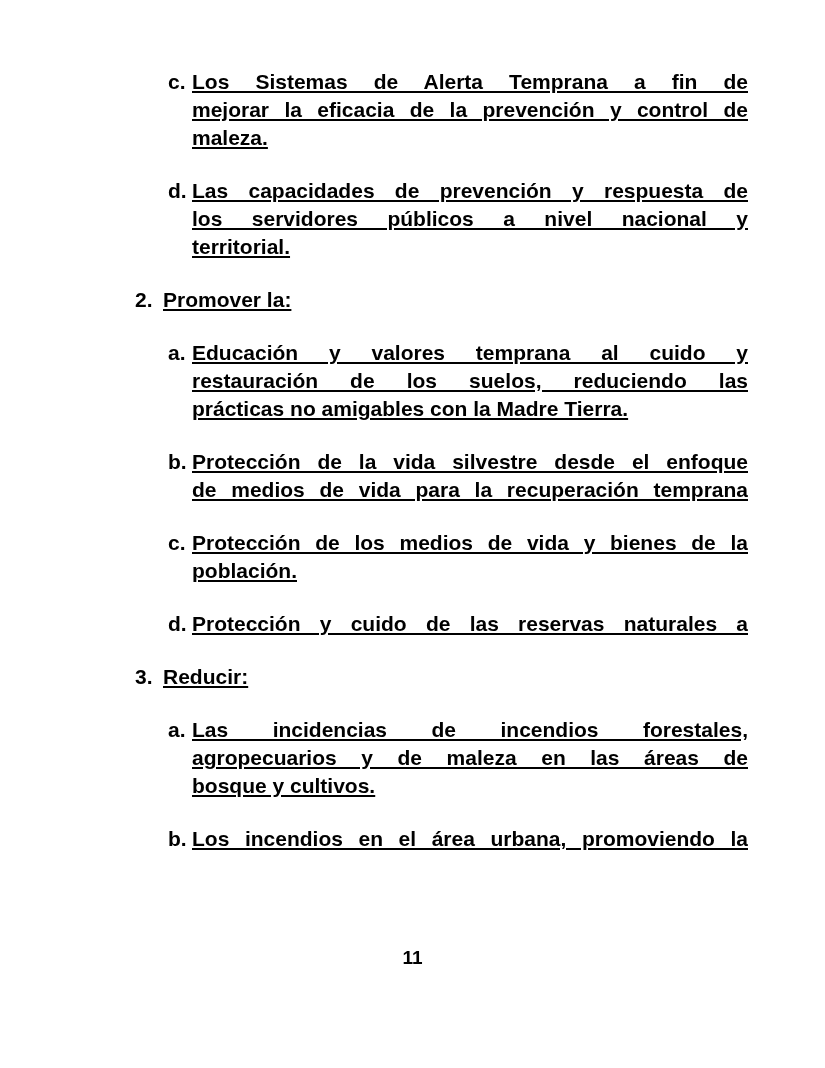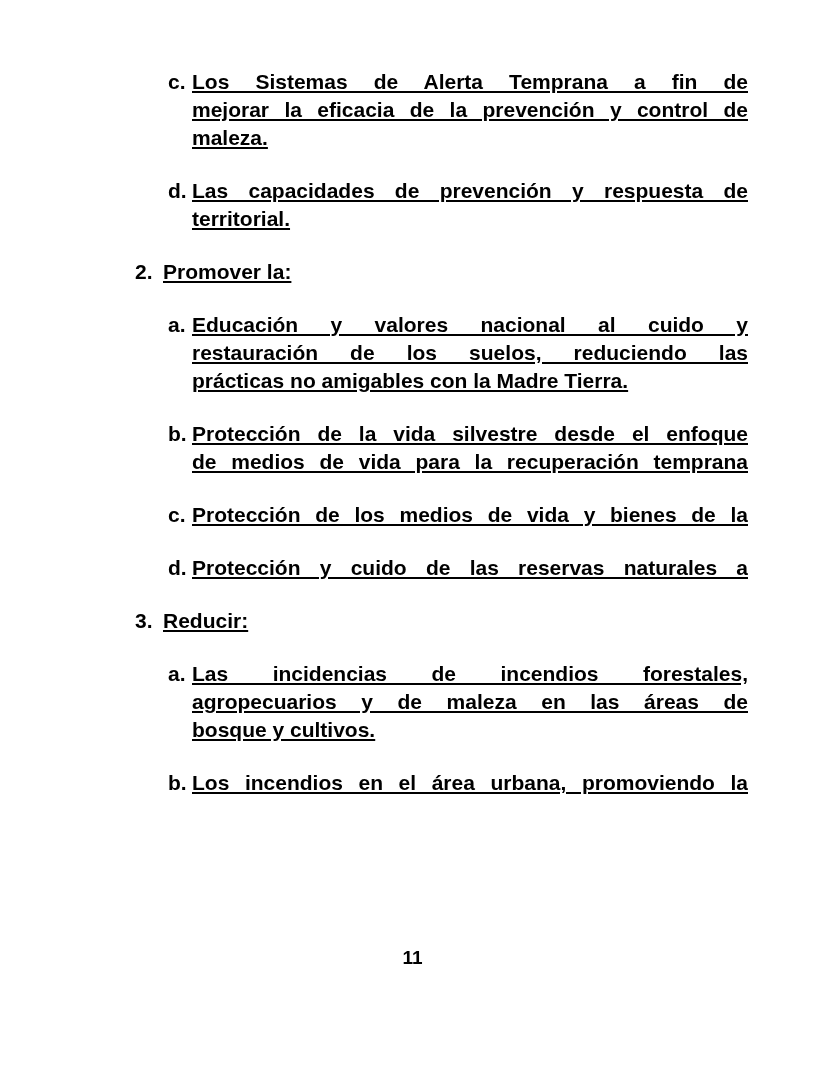--- a/index.html
+++ b/index.html
@@ -70,40 +70,42 @@
   <div class="content" id="document-body">
       <div class="item letter">
         <span class="marker">c.</span>
         <div class="line just">Los Sistemas de Alerta Temprana a fin de</div>
         <div class="line just">mejorar la eficacia de la prevención y control de</div>
         <div class="line">maleza.</div>
       </div>
       <div class="item letter">
         <span class="marker">d.</span>
         <div class="line just">Las capacidades de prevención y respuesta de</div>
+        <div class="line just">los servidores públicos a nivel nacional y</div>
         <div class="line">territorial.</div>
       </div>
       <div class="item number">
         <span class="marker">2.</span>
         <div class="line">Promover la:</div>
       </div>
       <div class="item letter">
         <span class="marker">a.</span>
-        <div class="line just">Educación y valores nacional al cuido y</div>
+        <div class="line just">Educación y valores temprana al cuido y</div>
         <div class="line just">restauración de los suelos, reduciendo las</div>
         <div class="line">prácticas no amigables con la Madre Tierra.</div>
       </div>
       <div class="item letter">
         <span class="marker">b.</span>
         <div class="line just">Protección de la vida silvestre desde el enfoque</div>
         <div class="line just">de medios de vida para la recuperación temprana</div>
       </div>
       <div class="item letter">
         <span class="marker">c.</span>
         <div class="line just">Protección de los medios de vida y bienes de la</div>
+        <div class="line">población.</div>
       </div>
       <div class="item letter">
         <span class="marker">d.</span>
         <div class="line just">Protección y cuido de las reservas naturales a</div>
       </div>
       <div class="item number">
         <span class="marker">3.</span>
         <div class="line">Reducir:</div>
       </div>
       <div class="item letter">

